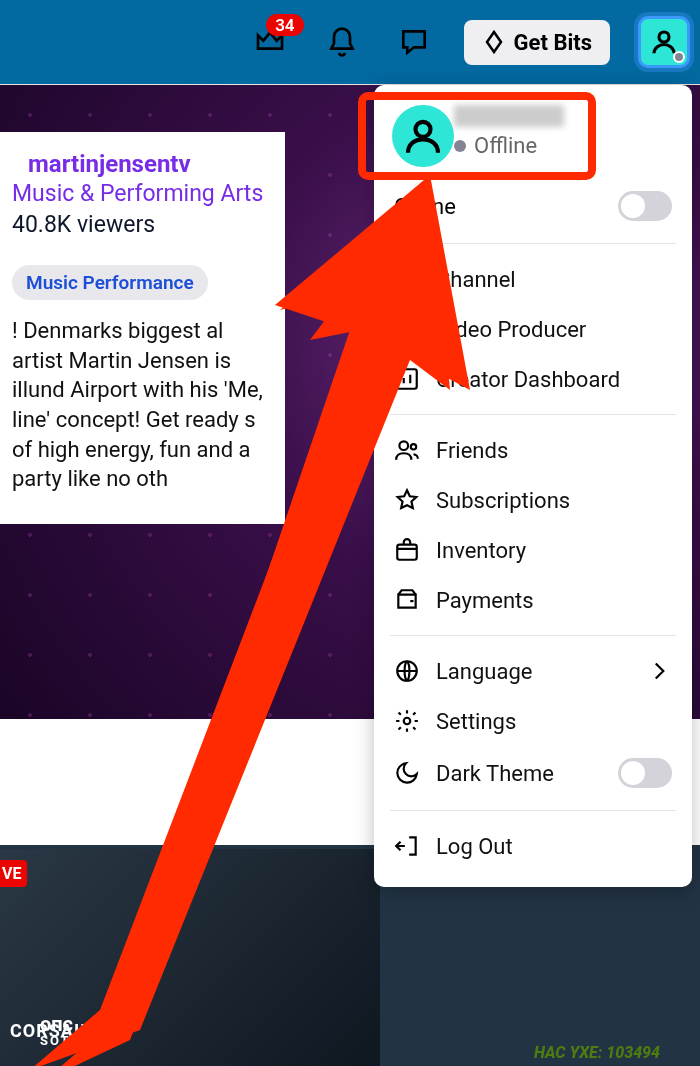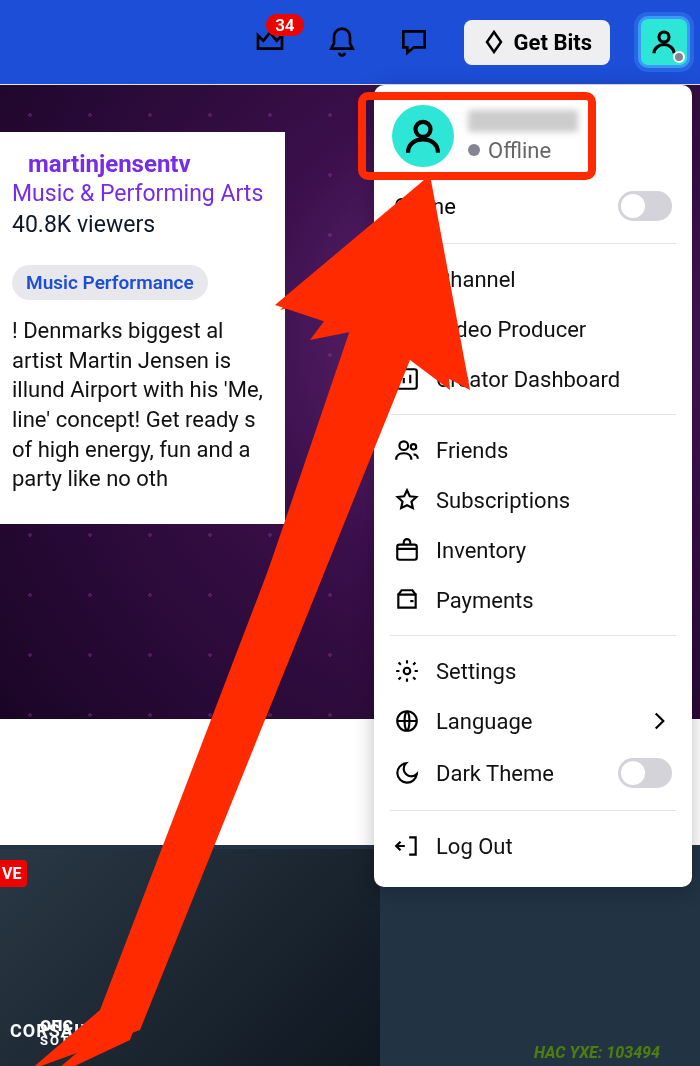--- a/index.html
+++ b/index.html
@@ -1,19 +1,19 @@
 <!DOCTYPE html>
 <html><head>
 <meta charset="utf-8">
 <style>
   * { box-sizing: border-box; margin: 0; padding: 0; font-family: -apple-system, BlinkMacSystemFont, "Segoe UI", Roboto, Helvetica, Arial, sans-serif; }
   body { width: 700px; height: 1066px; background: #fff; overflow: hidden; position: relative; }
 
   
-  .topbar { height: 85px; display: flex; align-items: center; justify-content: flex-end; gap: 28px; padding: 0 10px; border-bottom: 1px solid #e5e5e5; background:#1d4ed8; position:relative; z-index:5;}
+  .topbar { height: 85px; display: flex; align-items: center; justify-content: flex-end; gap: 28px; padding: 0 10px; border-bottom: 1px solid #e5e5e5; background:#0369a1; position:relative; z-index:5;}
   .icon-btn { position: relative; display:flex; align-items:center; justify-content:center; width:44px; height:44px; }
   .icon-btn svg { width: 32px; height: 32px; stroke: #000; stroke-width: 2; fill: none; }
   .badge { position: absolute; top: -6px; right: -12px; background: #eb0400; color: #fff; font-size: 17px; font-weight: 600; padding: 1px 9px; border-radius: 14px; }
   .getbits-btn { display:flex; align-items:center; gap:8px; background:#efeff1; border-radius:8px; padding:10px 18px; font-weight:700; font-size:22px; }
   .getbits-btn svg { width:24px; height:24px; }
   .avatar-top { position:relative; width:52px; height:52px; border-radius:50%; background:#2de6d6; display:flex; align-items:center; justify-content:center; border:3px solid #3b99fc; border-radius:10px; box-shadow: 0 0 0 4px rgba(59,153,252,0.35);}
   .avatar-top-inner { width:44px; height:44px; border-radius:50%; background:#2de6d6; display:flex; align-items:center; justify-content:center;}
   .avatar-top svg { width:30px; height:30px; stroke:#000; stroke-width:2.5; fill:none;}
   .status-dot-top { position:absolute; bottom:2px; right:2px; width:12px; height:12px; border-radius:50%; background:#848494; border:2px solid #fff;}
 
@@ -31,21 +31,21 @@
   
   .card { position:absolute; top:132px; left:0; width:285px; background:#fff; padding:18px 16px 30px 12px; }
   .card .name { color:#772ce8; font-weight:700; font-size:24px;margin-left:16px; }
   .card .cat { color:#772ce8; font-size:23px; margin-top:2px;}
   .card .viewers { color:#0f172a; font-size:23px; margin-top:4px;}
   .tag { display:inline-block; background:#e8e8ec; color:#1d4ed8; font-weight:600; font-size:19px; padding:6px 14px; border-radius:18px; margin-top:27px;}
   .card .desc { font-size:22px; line-height:1.35; color:#111; margin-top:16px; }
 
   
   .menu { position:absolute; top:85px; right:8px; width:318px; background:#fff; border-radius:10px; box-shadow: 0 4px 20px rgba(0,0,0,0.25); padding:12px 0 16px; z-index:10;}
-  .menu-header { display:flex; align-items:center; gap:14px; padding:8px 18px 14px;}
+  .menu-header { display:flex; align-items:flex-start; padding:8px 18px 14px;}
   .menu-avatar { width:62px; height:62px; border-radius:50%; background:#2de6d6; display:flex; align-items:center; justify-content:center;}
   .menu-avatar svg { width:40px; height:40px; stroke:#000; stroke-width:2.5; fill:none;}
   .menu-user-name { width:110px; height:22px; background:#ccc; filter:blur(3px); margin-bottom:6px;}
   .menu-status { display:flex; align-items:center; gap:8px; color:#666; font-size:22px;}
   .menu-status .dot { width:12px; height:12px; border-radius:50%; background:#848494;}
   .red-box { position:absolute; top:92px; left:358px; width:238px; height:88px; border:8px solid #ff2a00; border-radius:10px; z-index:12; pointer-events:none;}
   .menu hr { border:none; border-top:1px solid #e3e3e8; margin:10px 16px;}
   .menu-row { display:flex; align-items:center; gap:16px; padding:12px 20px; font-size:22px; color:#111;}
   .menu-row svg { width:26px; height:26px; stroke:#000; stroke-width:2; fill:none; flex-shrink:0;}
   .menu-row .chev { margin-left:auto; }
@@ -188,34 +188,34 @@
         <path d="M4 7h16v12H4z"></path>
         <path d="M4 7l3-4h10l3 4"></path>
         <path d="M15 13h3"></path>
       </svg>
     <span>Payments</span>
   </div>
   <hr>
 
   <div class="menu-row">
     <svg viewBox="0 0 24 24">
-        <circle cx="12" cy="12" r="3"></circle>
-        <path d="M12 2v3M12 19v3M4.2 4.2l2.1 2.1M17.7 17.7l2.1 2.1M2 12h3M19 12h3M4.2 19.8l2.1-2.1M17.7 6.3l2.1-2.1"></path>
-      </svg>
-    <span>Settings</span>
-  </div>
-  <div class="menu-row">
-    <svg viewBox="0 0 24 24">
         <circle cx="12" cy="12" r="9"></circle>
         <path d="M3 12h18M12 3c3 3 3 15 0 18M12 3c-3 3-3 15 0 18"></path>
       </svg>
     <span>Language</span>
     <svg class="chev" viewBox="0 0 24 24">
         <path d="M9 5l7 7-7 7"></path>
       </svg>
+  </div>
+  <div class="menu-row">
+    <svg viewBox="0 0 24 24">
+        <circle cx="12" cy="12" r="3"></circle>
+        <path d="M12 2v3M12 19v3M4.2 4.2l2.1 2.1M17.7 17.7l2.1 2.1M2 12h3M19 12h3M4.2 19.8l2.1-2.1M17.7 6.3l2.1-2.1"></path>
+      </svg>
+    <span>Settings</span>
   </div>
   <div class="menu-row">
     <svg viewBox="0 0 24 24">
         <path d="M21 13A9 9 0 1 1 11 3a7 7 0 0 0 10 10z"></path>
       </svg>
     <span>Dark Theme</span>
     <div class="toggle" style="margin-left:auto"></div>
   </div>
   <hr>
 

